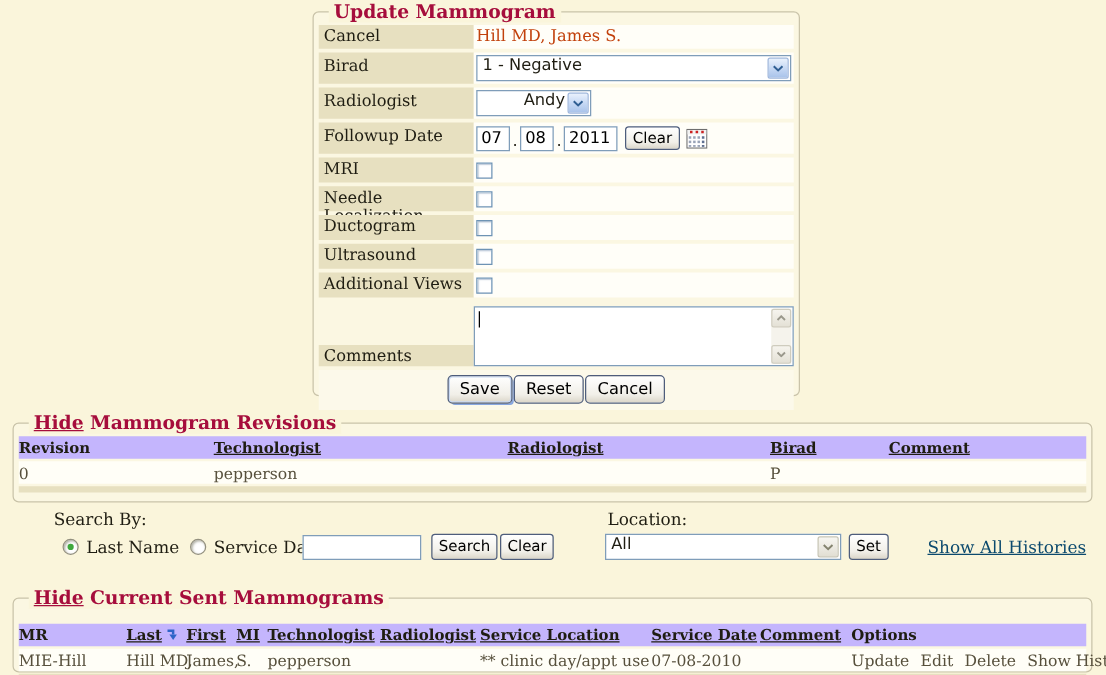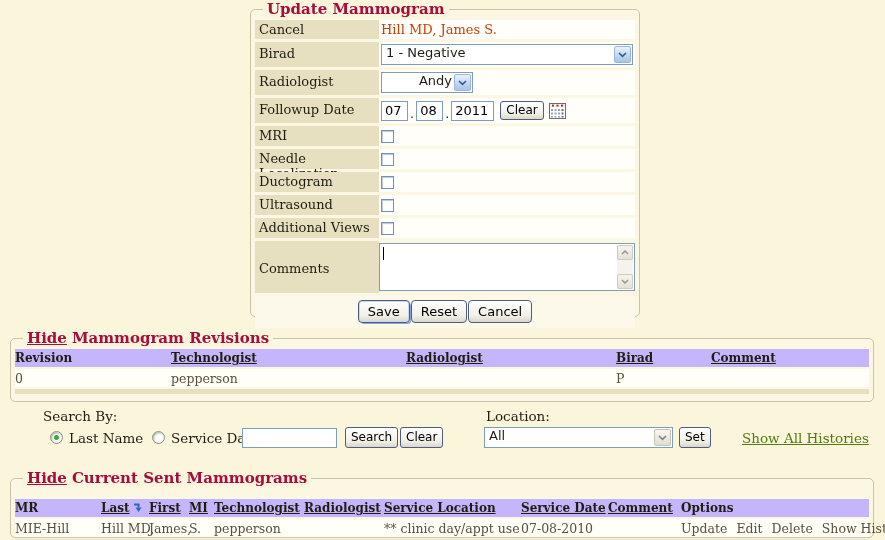--- a/index.html
+++ b/index.html
@@ -70,21 +70,21 @@
   .rev-cols { grid-template-columns:156px 235px 210px 95px auto; }
 
   #sent-fs { left:10px; top:478px; width:864px; height:60px; padding:20px 4px 0 4px; }
   .sent-cols { grid-template-columns:86px 48px 40px 25px 90px 80px 137px 87px 73px auto; }
 
   .sorticon { display:inline-block; vertical-align:-1px; margin-left:2px; }
 
   
   .abs { position:absolute; }
   .slabel { font-size:13.5px; }
-  .showall { font-size:13.5px; color:#4d7c0f; text-decoration:underline; cursor:pointer; }
+  .showall { font-size:13.5px; color:#0c4a6e; text-decoration:underline; cursor:pointer; }
 
   .optlink { margin-right:5px; cursor:pointer; }
 
   .cal { display:inline-block; margin-left:5px; cursor:pointer; line-height:0; }
 </style>
 </head>
 <body>
 
 <div class="fset" id="form-fs">
   <span class="legend">Update Mammogram</span>
@@ -183,21 +183,21 @@
         <span class="check"></span>
       </div>
   </div>
   <div class="frow" style="height:20px;">
     <div class="flabel">Additional Views</div>
     <div class="fval">
         <span class="check"></span>
       </div>
   </div>
 
-  <div class="frow" style="height:52px;">
+  <div class="frow" style="height:52px;align-items:flex-end;">
     <div class="flabel" style="display:flex; align-items:center;">Comments</div>
     <div class="fval" style="background:transparent; padding:0;">
       <div class="ta">
         <span class="caret"></span>
         <span style="position:absolute;left:4px;top:2px;font:13px 'DejaVu Sans',sans-serif;"></span>
         <div class="sbar">
           <span class="sarr">
             <svg width="8" height="5">
                 <path d="M1 4 L4 1 L7 4" fill="none" stroke="#9A988C" stroke-width="1.5"></path>
               </svg>

